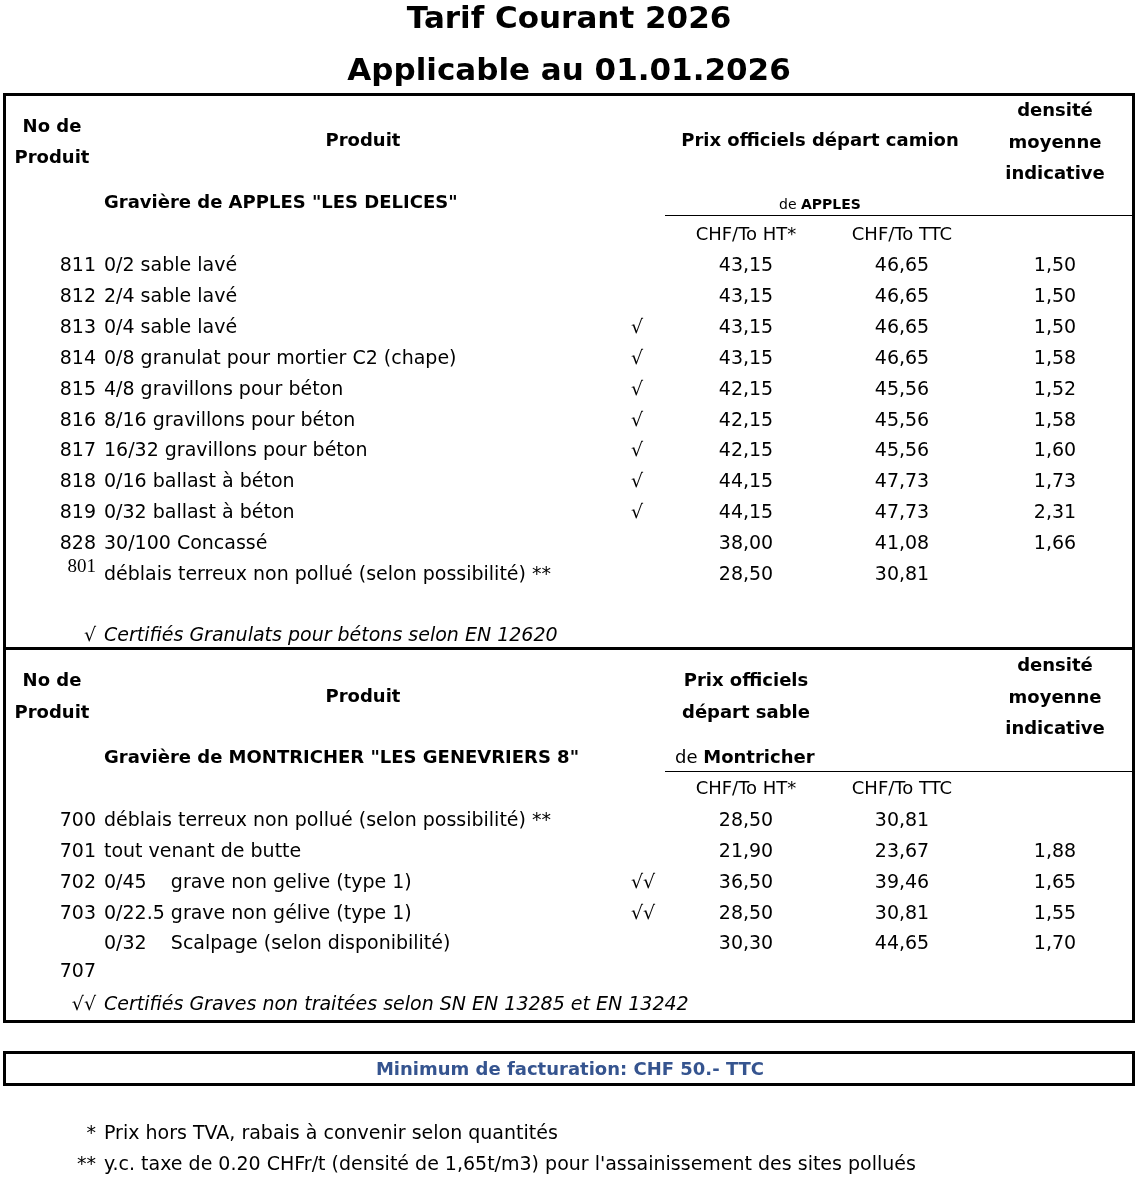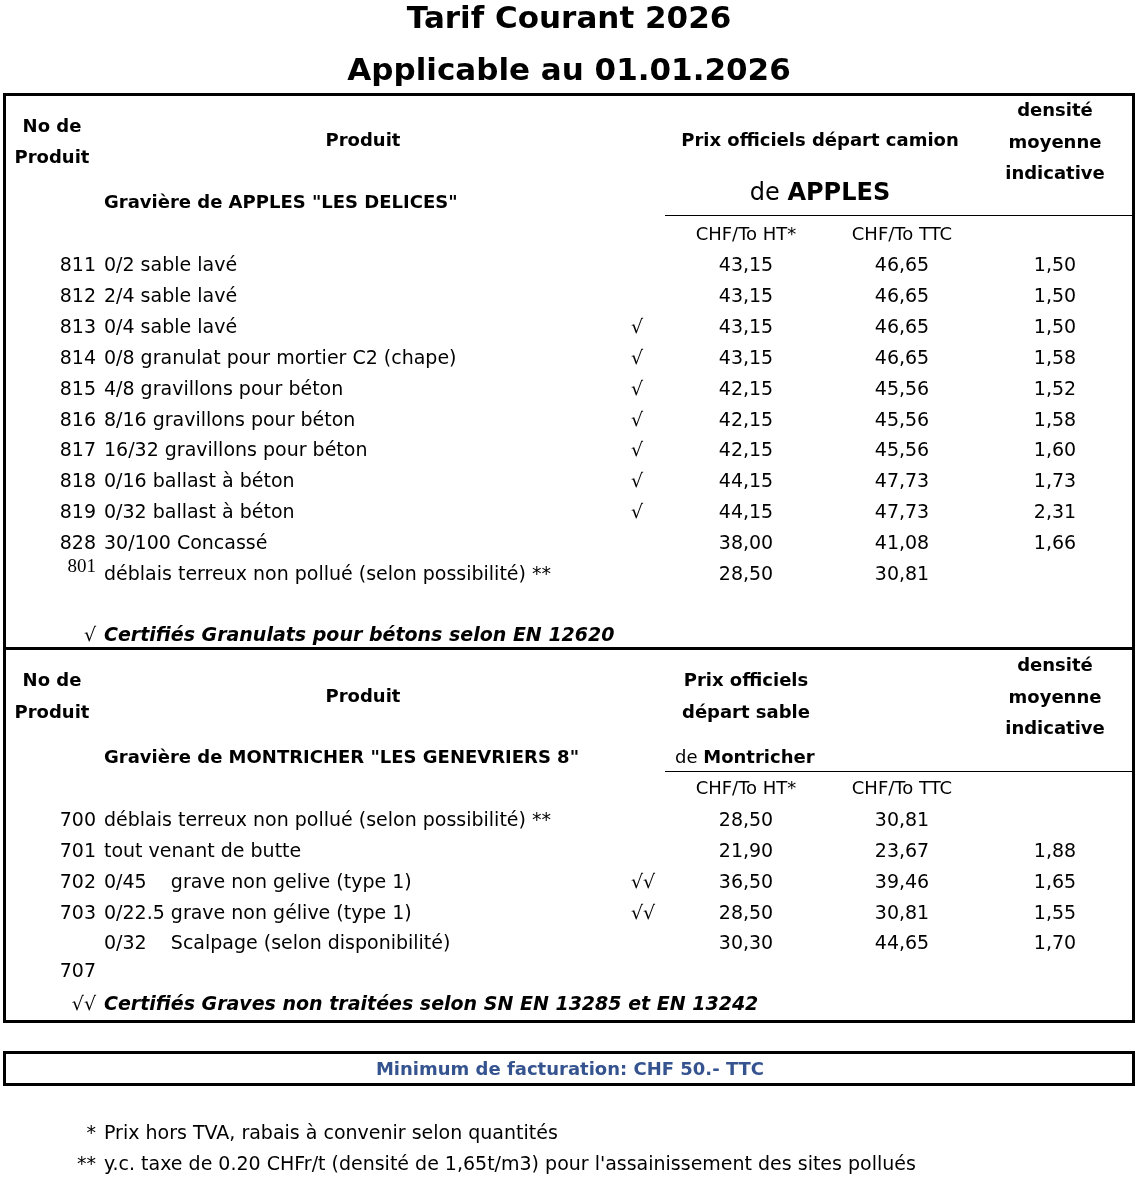--- a/index.html
+++ b/index.html
@@ -9,42 +9,42 @@
     color: #000; font-size: 19px;
   }
   .abs { position: absolute; white-space: nowrap; line-height: 1; }
   .ctr { transform: translateX(-50%); }
   .rgt { transform: translateX(-100%); }
   .title { font-weight: bold; font-size: 31px; left: 569px; transform: translateX(-50%); }
   .box { position: absolute; border: 3px solid #000; box-sizing: border-box; }
   .bold { font-weight: bold; }
   .hdr { font-weight: bold; font-size: 18px; }
   .cell { font-size: 19px; }
-  .ital { font-style: italic; font-weight: bold; }
+  .ital { font-style: italic; }
   .thinline { position: absolute; height: 0; border-top: 1.5px solid #000; }
   .minbox-text { color: #35548f; font-weight: bold; font-size: 18px; }
 </style>
 </head>
 <body>
 
 <div class="abs title" style="top:2px;">Tarif Courant 2026</div>
 <div class="abs title" style="top:54px;">Applicable au 01.01.2026</div>
 
 <div class="box" style="left:3px; top:93px; width:1132px; height:557px;"></div>
 
 <div class="abs hdr ctr" style="left:52px; top:117px;">No de</div>
 <div class="abs hdr ctr" style="left:52px; top:148px;">Produit</div>
 <div class="abs hdr ctr" style="left:363px; top:131px;">Produit</div>
 <div class="abs hdr ctr" style="left:820px; top:131px;">Prix officiels départ camion</div>
 <div class="abs hdr ctr" style="left:1055px; top:101px;">densité</div>
 <div class="abs hdr ctr" style="left:1055px; top:133px;">moyenne</div>
 <div class="abs hdr ctr" style="left:1055px; top:164px;">indicative</div>
 
 <div class="abs hdr" style="left:104px; top:193px;">Gravière de APPLES "LES DELICES"</div>
-<div class="abs ctr" style="left:820px; top:180px; font-size:24px;">
+<div class="abs ctr" style="left:820px; top:197px; font-size:14px;">
   <span>de</span>
   <span class="bold">APPLES</span>
 </div>
 <div class="thinline" style="left:665px; top:215px; width:468px;"></div>
 <div class="abs ctr" style="left:746px; top:225px; font-size:18px;">CHF/To HT*</div>
 <div class="abs ctr" style="left:902px; top:225px; font-size:18px;">CHF/To TTC</div>
 
 <div>
 
   <div>

